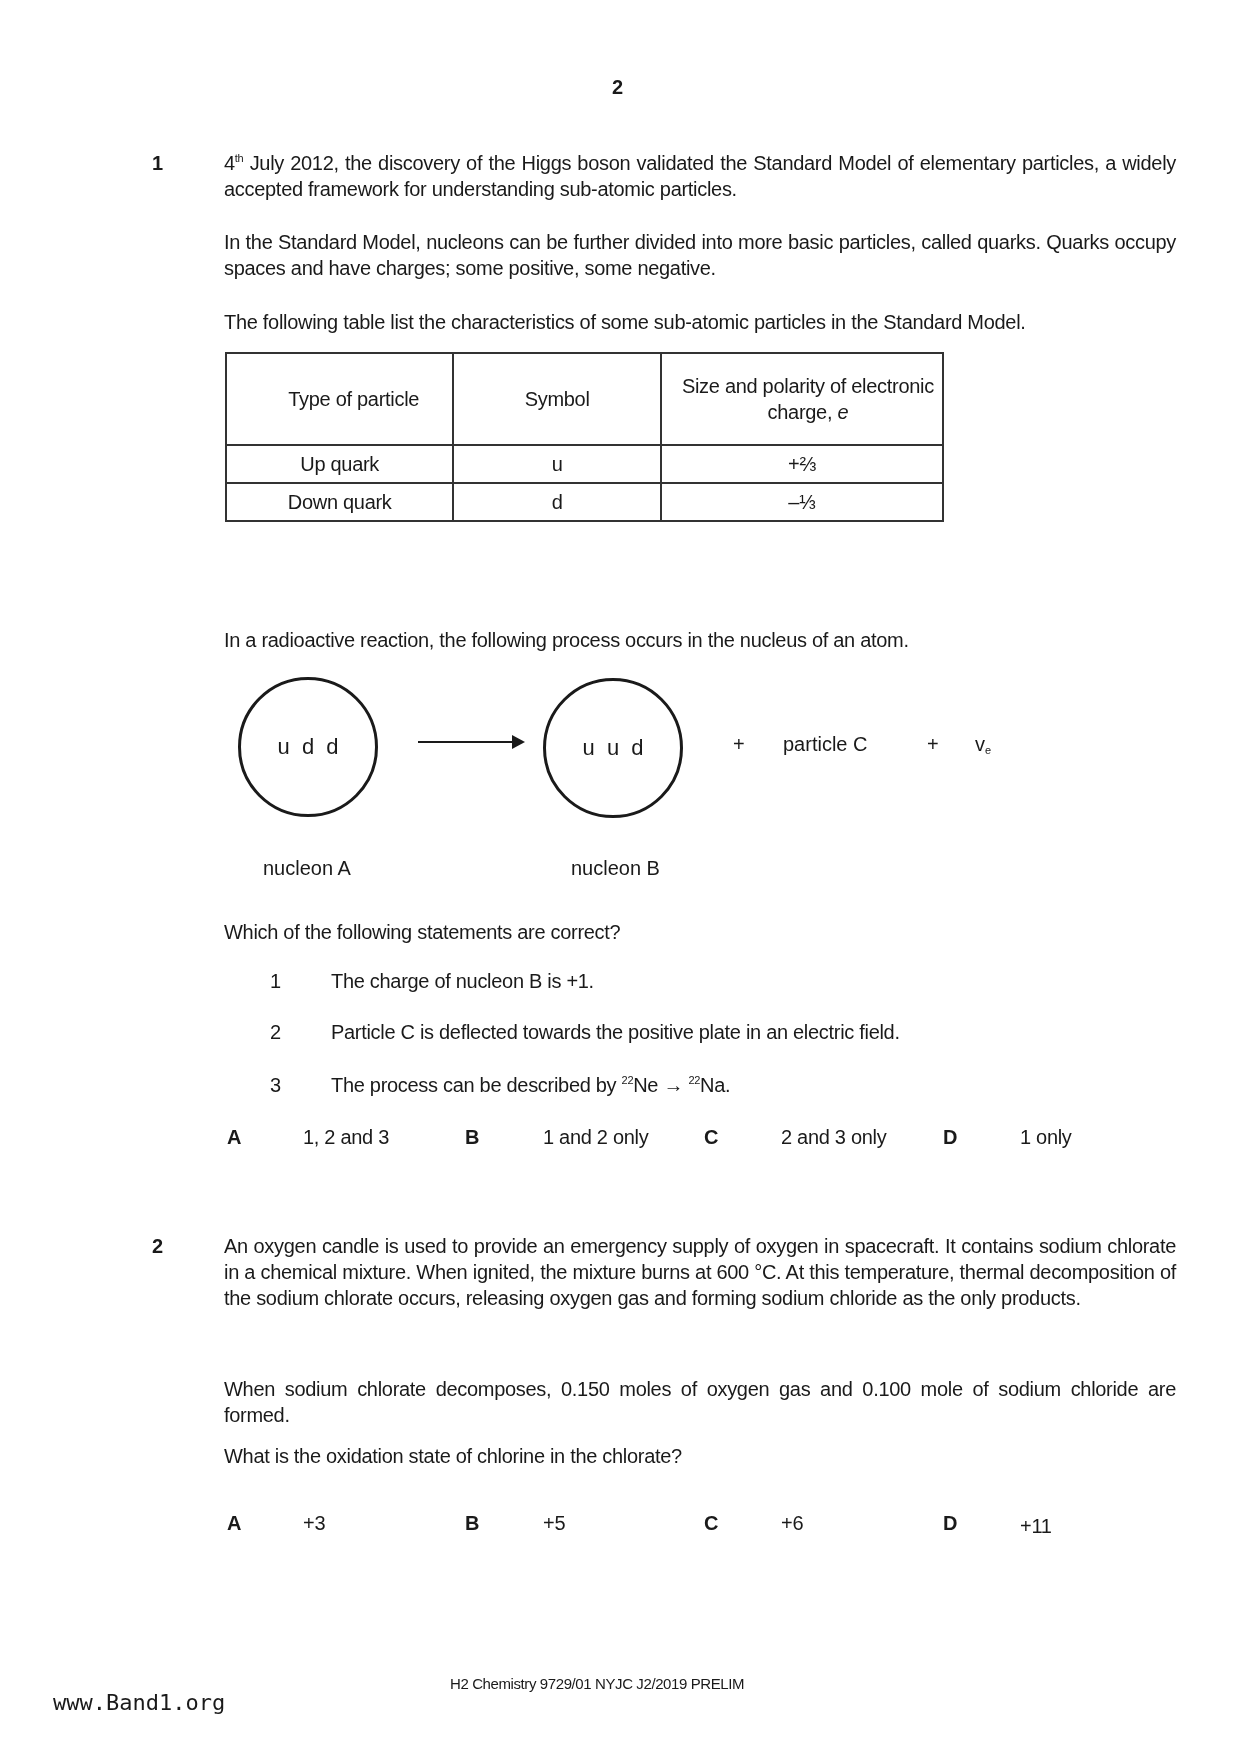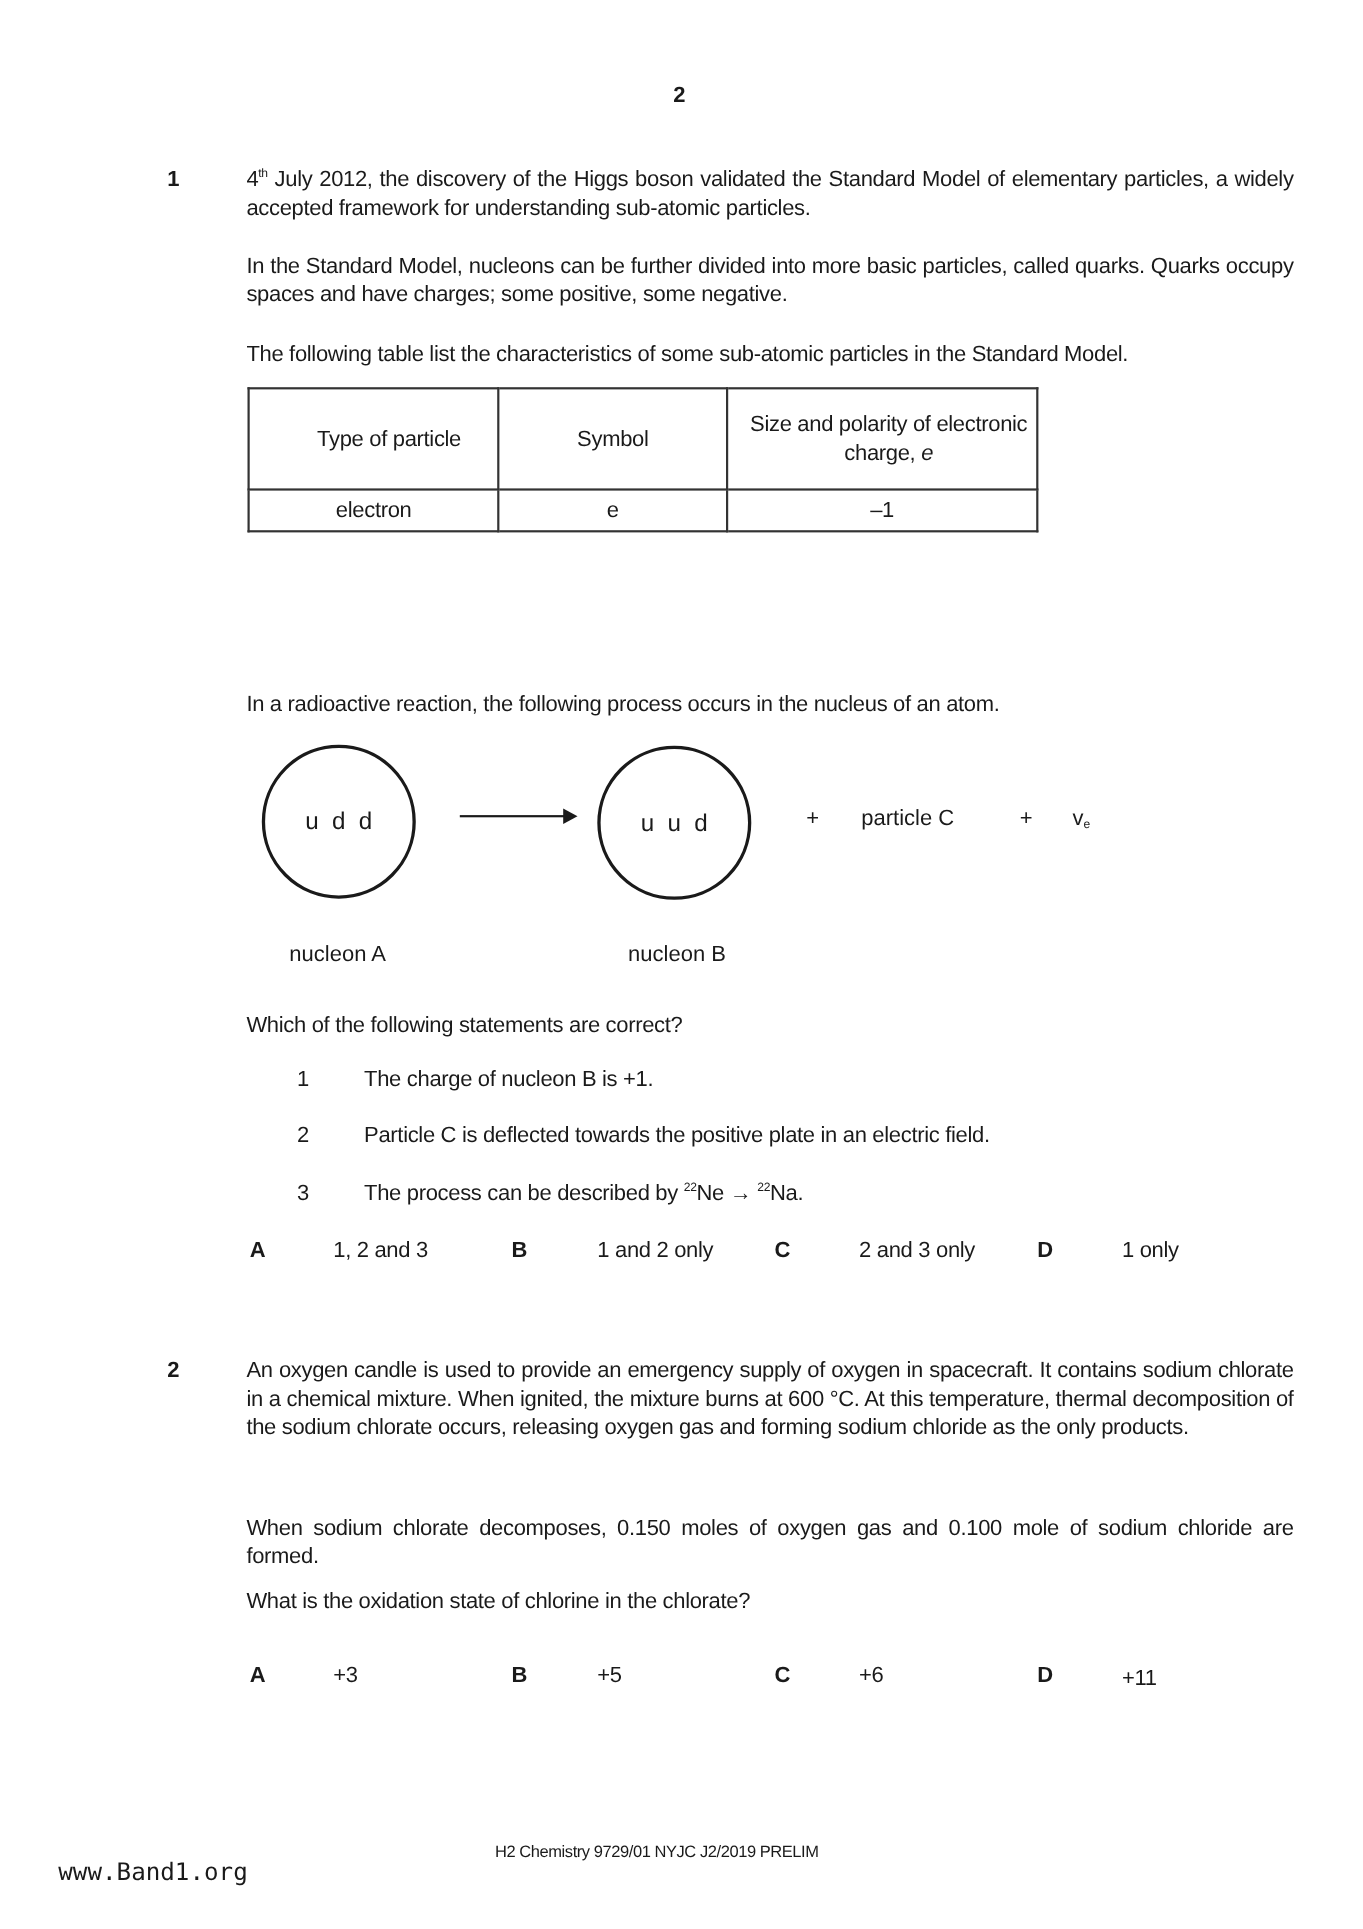--- a/index.html
+++ b/index.html
@@ -105,23 +105,28 @@
 <table class="ptable">
   <thead>
     <tr>
       <th class="c1">Type of particle</th>
       <th class="c2">Symbol</th>
       <th class="c3"><span>Size and polarity of electronic charge, </span><i>e</i></th>
     </tr>
   </thead>
   <tbody>
     <tr>
-      <td>electron</td>
-      <td>e</td>
-      <td>–1</td>
+      <td>Up quark</td>
+      <td>u</td>
+      <td>+⅔</td>
+    </tr>
+    <tr>
+      <td>Down quark</td>
+      <td>d</td>
+      <td>–⅓</td>
     </tr>
   </tbody>
 </table>
 
 <div class="para" style="top:627px;">In a radioactive reaction, the following process occurs in the nucleus of an atom.</div>
 
 <div class="nucleon" style="left:238px; top:677px;">
   <span>u d d</span>
 </div>
 <div class="arrow"></div>

